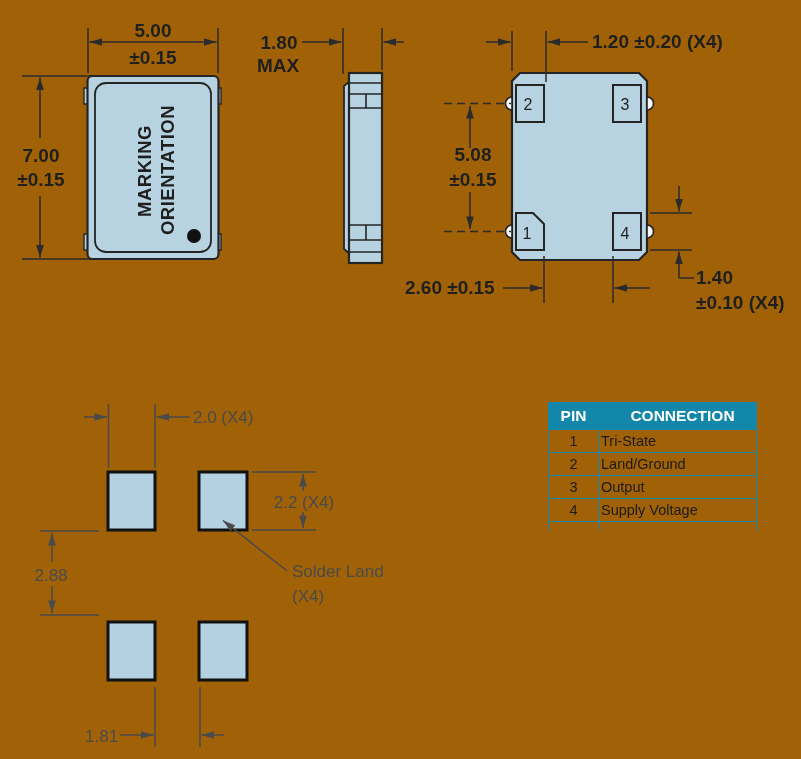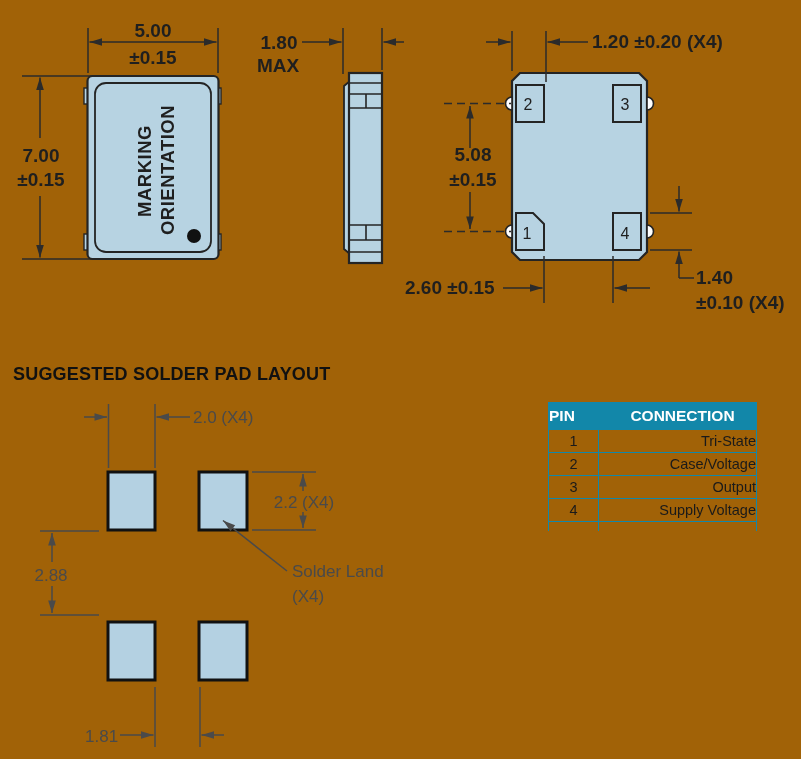--- a/index.html
+++ b/index.html
@@ -13,25 +13,25 @@
   .pin-table{
     position:absolute;left:548px;top:402px;
     border-collapse:collapse;table-layout:fixed;
     font-size:14.5px;color:#1a1a1a;
   }
   .pin-table th,.pin-table td{border:1.6px solid #1287a9;}
   .pin-table th{
     background:#1287a9;color:#ffffff;font-weight:bold;font-size:15.5px;
     height:26px;padding:0;
   }
-  .pin-table th.col-pin{width:49px;text-align:left;}
+  .pin-table th.col-pin{width:49px;text-align:center;}
   .pin-table th.col-conn{width:147px;text-align:center;padding-left:10px;}
   .pin-table td{height:22px;padding:0;}
   .pin-table td.cell-pin{text-align:center;}
-  .pin-table td.cell-conn{text-align:right;padding-left:10px;}
+  .pin-table td.cell-conn{text-align:left;padding-left:2px;}
   .pin-table tr.stub-row td{height:9px;border-bottom:none;}
   svg text{fill:#1f1f1f;}
   text.dim{font-size:19px;font-weight:bold;}
   text.dim-sm{font-size:17px;font-weight:normal;fill:#4a4a4a;}
   text.padnum{font-size:16px;font-weight:normal;fill:#1f1f1f;}
   text.marking{font-size:18.5px;font-weight:bold;letter-spacing:.5px;}
 </style>
 </head>
 <body>
 
@@ -209,37 +209,36 @@
         <line x1="224" y1="735" x2="201.5" y2="735" marker-end="url(#ahg)"></line>
       </g>
       <text class="dim-sm" x="85" y="742" text-anchor="start" stroke="none">1.81</text>
 
       <line x1="287" y1="571" x2="223" y2="520.5" stroke="#4a4a4a" stroke-width="1.5" marker-end="url(#ahg)"></line>
       <text class="dim-sm" x="292" y="577" text-anchor="start" stroke="none">Solder Land</text>
       <text class="dim-sm" x="292" y="602" text-anchor="start" stroke="none">(X4)</text>
     </g>
   </svg>
 
-  <div class="section-heading">SUGGESTED SOLDER PAD LAYOUT</div>
 
   <table class="pin-table">
     <thead>
       <tr>
         <th class="col-pin">PIN</th>
         <th class="col-conn">CONNECTION</th>
       </tr>
     </thead>
     <tbody>
       <tr>
         <td class="cell-pin">1</td>
         <td class="cell-conn">Tri-State</td>
       </tr>
       <tr>
         <td class="cell-pin">2</td>
-        <td class="cell-conn">Case/Voltage</td>
+        <td class="cell-conn">Land/Ground</td>
       </tr>
       <tr>
         <td class="cell-pin">3</td>
         <td class="cell-conn">Output</td>
       </tr>
       <tr>
         <td class="cell-pin">4</td>
         <td class="cell-conn">Supply Voltage</td>
       </tr>
       <tr class="stub-row">

